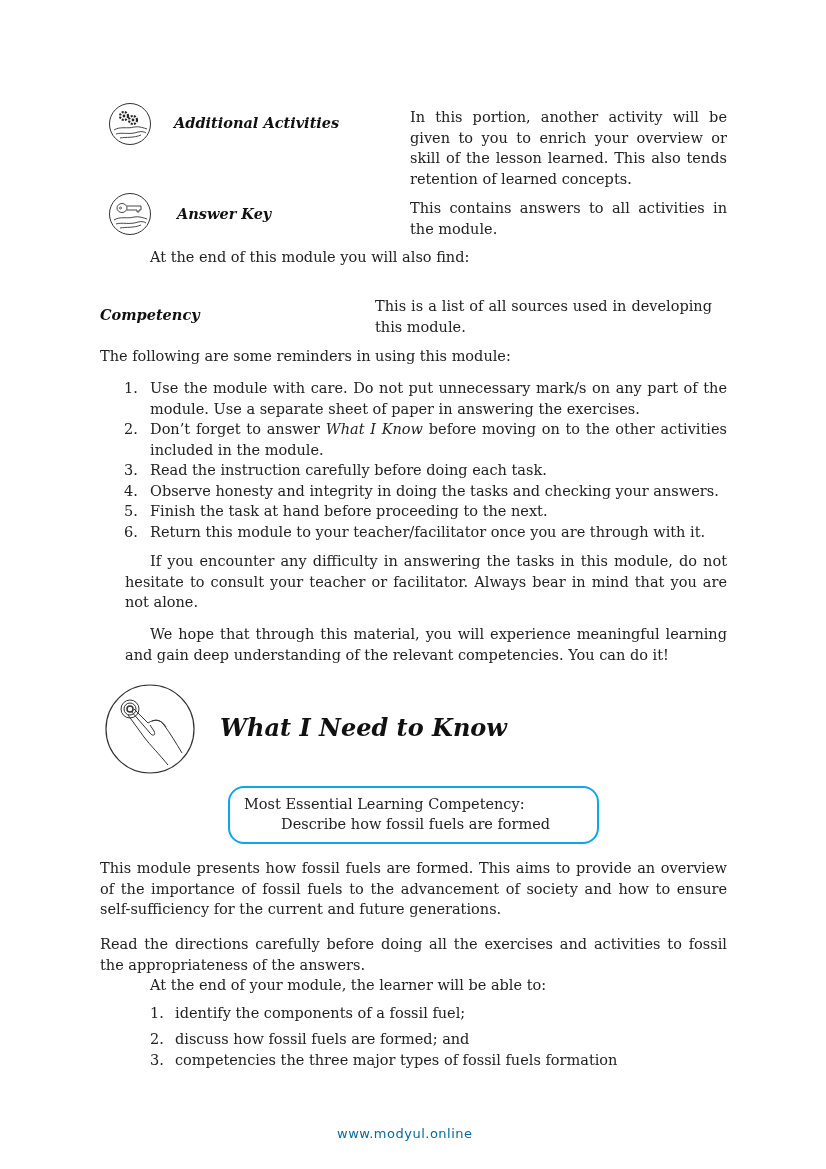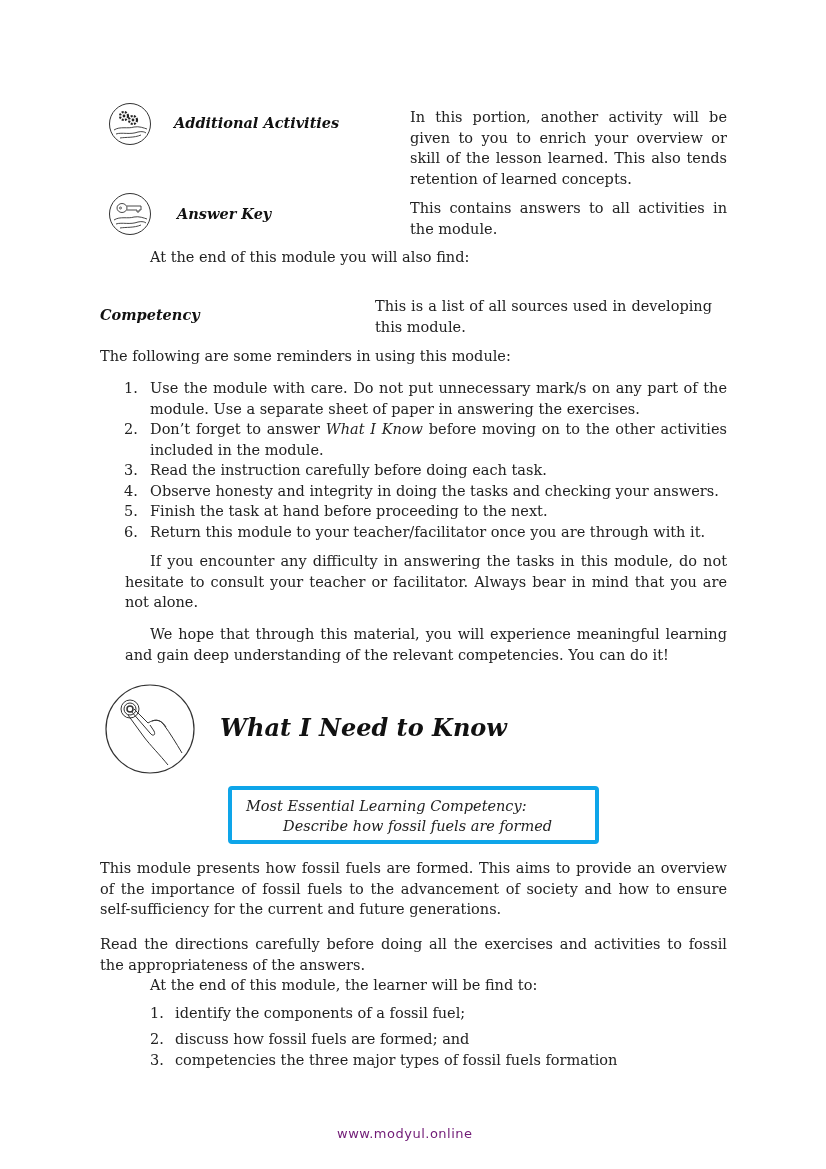--- a/index.html
+++ b/index.html
@@ -7,22 +7,22 @@
          font-family: "DejaVu Serif", serif; color: #222222; }
   .abs { position: absolute; }
   .txt { font-size: 14.5px; line-height: 20.5px; }
   .just { text-align: justify; }
   .label-bi { font-family: "DejaVu Serif", serif; font-weight: bold; font-style: italic; font-size: 14.5px; color: #111; text-align: right; }
   .icon-circle { position: absolute; }
   ol.rem { margin: 0; padding: 0; list-style: none; }
   ol.rem li { position: relative; padding-left: 26px; text-align: justify; }
   ol.rem li .num { position: absolute; left: 0; top: 0; }
   .heading { font-family: "DejaVu Serif", serif; font-weight: bold; font-style: italic; font-size: 24px; color: #111; }
-  .competency-box { border: 4px solid #0ea5e9; border-radius: 4px; box-sizing: border-box; font-style: italic; }
-  .footer { font-family: "DejaVu Sans", sans-serif; font-size: 13px; color: #701a75; letter-spacing: 0.5px; }
+  .competency-box { border: 2px solid #0ea5e9; border-radius: 16px; box-sizing: border-box; }
+  .footer { font-family: "DejaVu Sans", sans-serif; font-size: 13px; color: #0369a1; letter-spacing: 0.5px; }
 </style>
 </head>
 <body>
 
 <div class="abs" style="left:100px; top:100px; width:630px; height:92px;">
   <svg class="icon-circle" width="44" height="44" viewBox="0 0 44 44" style="left:8px; top:2px;">
     <circle cx="22" cy="22" r="20.5" fill="none" stroke="#333" stroke-width="1"></circle>
     <circle cx="16" cy="14" r="4" fill="none" stroke="#222" stroke-width="2.2" stroke-dasharray="2 1.2"></circle>
     <circle cx="16" cy="14" r="1.4" fill="#222"></circle>
     <circle cx="25" cy="18" r="4" fill="none" stroke="#222" stroke-width="2.2" stroke-dasharray="2 1.2"></circle>
@@ -85,21 +85,21 @@
 
 <div class="abs competency-box" style="left:228px; top:786px; width:371px; height:58px;">
   <div class="abs txt" style="left:14px; top:6px; font-size:14.5px;">Most Essential Learning Competency:</div>
   <div class="abs txt" style="left:51px; top:26px; font-size:14.5px;">Describe how fossil fuels are formed</div>
 </div>
 
 <div class="abs txt just" style="left:100px; top:858px; width:627px;">This module presents how fossil fuels are formed. This aims to provide an overview of the importance of fossil fuels to the advancement of society and how to ensure self-sufficiency for the current and future generations.</div>
 
 <div class="abs txt just" style="left:100px; top:934px; width:627px;">Read the directions carefully before doing all the exercises and activities to fossil the appropriateness of the answers.</div>
 
-<div class="abs txt" style="left:150px; top:975px; width:580px;">At the end of this module, the learner will be find to:</div>
+<div class="abs txt" style="left:150px; top:975px; width:580px;">At the end of your module, the learner will be able to:</div>
 
 <div class="abs txt" style="left:150px; top:1003px; width:580px;">
   <div style="position:relative; padding-left:25px; height:26px;"><span class="num" style="position:absolute; left:0;">1.</span><span>identify the components of a fossil fuel;</span></div>
   <div style="position:relative; padding-left:25px; height:21px;"><span class="num" style="position:absolute; left:0;">2.</span><span>discuss how fossil fuels are formed; and</span></div>
   <div style="position:relative; padding-left:25px; height:21px;"><span class="num" style="position:absolute; left:0;">3.</span><span>competencies the three major types of fossil fuels formation</span></div>
 </div>
 
 <div class="abs footer" style="left:337px; top:1126px;">www.modyul.online</div>
 
 </body></html>

